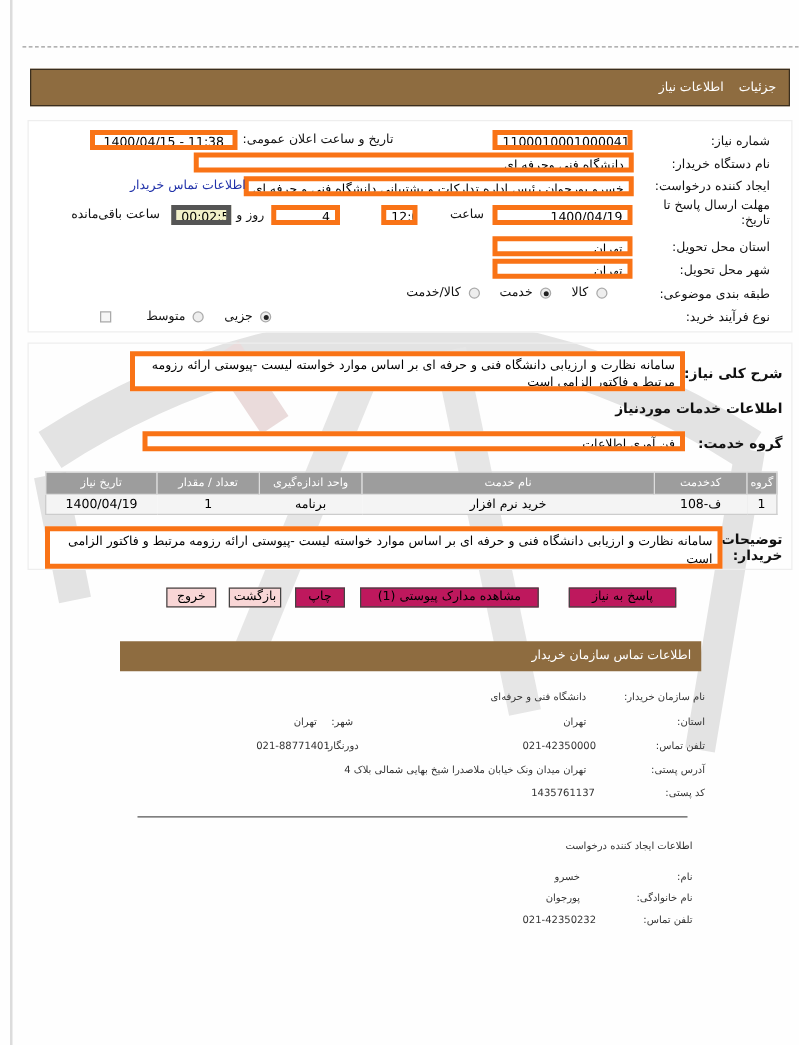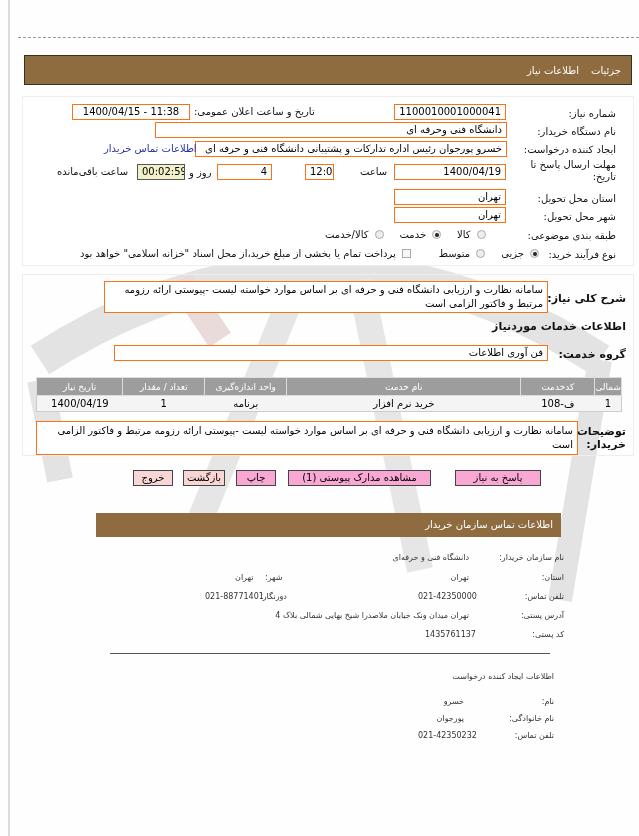--- a/index.html
+++ b/index.html
@@ -6,35 +6,35 @@
   html, body { width: 639px; height: 836px; background: #fefefe; overflow: hidden; }
   body { font-family: "DejaVu Sans", sans-serif; font-size: 10px; color: #000; position: relative; }
   .left-rule { position: absolute; left: 8px; top: 0; width: 2px; height: 836px; background: #dcdcdc; }
   .top-dash { position: absolute; left: 18px; right: 0; top: 37px; border-top: 1px dashed #999; }
   .header-bar { position: absolute; left: 24px; top: 55px; width: 608px; height: 30px; background: #8e6c40; border: 1px solid #3a2e1e; direction: rtl; display: flex; align-items: center; padding-right: 10px; gap: 12px; }
   .header-bar span { color: #fff; font-size: 10px; }
   .watermark { position: absolute; left: 0; top: 240px; width: 639px; height: 596px; pointer-events: none; }
   .panel1 { position: absolute; left: 22px; top: 96px; width: 612px; height: 170px; background: #fff; border: 1px solid #eee; }
   .abs { position: absolute; white-space: nowrap; }
   .lbl { direction: rtl; font-size: 10px; color: #111; }
-  .box { position: absolute; border: 1px solid #f97316; background: #fff; height: 16px; font-size: 10px; line-height: 14px; padding: 0 4px; white-space: nowrap; overflow: hidden; }
+  .box { position: absolute; border: 4px solid #f97316; background: #fff; height: 16px; font-size: 10px; line-height: 14px; padding: 0 4px; white-space: nowrap; overflow: hidden; }
   .box.rtl { direction: rtl; text-align: right; }
   .box.ltr { text-align: right; }
   .box.timer { background: #f2f0c8; border-color: #555; text-align: center; }
   .link { color: #2233aa; direction: rtl; }
   .radio { display: inline-block; width: 9px; height: 9px; border-radius: 50%; border: 1px solid #aaa; background: #eee; vertical-align: middle; position: relative; }
   .radio.on::after { content: ""; position: absolute; left: 2px; top: 2px; width: 4px; height: 4px; border-radius: 50%; background: #222; }
   .chk { display: inline-block; width: 9px; height: 9px; border: 1px solid #aaa; background: #f6f6f6; vertical-align: middle; }
   .panel2 { position: absolute; left: 22px; top: 274px; width: 612px; height: 182px; border: 1px solid #eee; }
   .bold { font-weight: bold; }
   .table { position: absolute; left: 36px; top: 377px; width: 586px; border: 1px solid #ccc; direction: rtl; border-collapse: collapse; }
   .table th { background: #9d9d9d; color: #fff; font-weight: normal; font-size: 9px; height: 18px; border: 1px solid #ddd; }
   .table td { background: #f4f4f4; font-size: 10px; height: 16px; text-align: center; }
   .btn { position: absolute; top: 470px; height: 16px; border: 1px solid #444; font-size: 10px; line-height: 14px; text-align: center; direction: rtl; }
-  .btn.green { background: #f9a8d4; }
+  .btn.green { background: #be185d; }
   .btn.red { background: #f9d6d6; }
   .section-bar { position: absolute; left: 96px; top: 513px; width: 465px; height: 24px; background: #8e6c40; direction: rtl; padding-right: 8px; color: #fff; font-size: 10px; line-height: 24px; }
   .sm { font-size: 8px; color: #333; direction: rtl; }
   .hr { position: absolute; left: 110px; top: 653px; width: 440px; border-top: 1px solid #555; }
 </style>
 </head>
 <body>
 
 <div class="left-rule"></div>
 <div class="top-dash"></div>
@@ -93,34 +93,33 @@
   <span>کالا/خدمت</span>
 </div>
 
 <div class="abs lbl" style="right:23px; top:249px;">نوع فرآیند خرید:</div>
 <div class="abs lbl" style="left:80px; top:248px; display:flex; direction:rtl; gap:6px; align-items:center;">
   <span class="radio on"></span>
   <span>جزیی</span>
   <span class="radio" style="margin-right:10px;"></span>
   <span>متوسط</span>
   <span class="chk" style="margin-right:22px;"></span>
-  <span>پرداخت تمام یا بخشی از مبلغ خرید،از محل اسناد "خزانه اسلامی" خواهد بود</span>
 </div>
 
 <div class="panel2"></div>
 <div class="abs lbl bold" style="right:13px; top:292px; font-size:11px;">شرح کلی نیاز:</div>
 <div class="box rtl" style="left:104px; top:281px; width:444px; height:32px; white-space:normal; line-height:14px; padding-top:1px;">سامانه نظارت و ارزیابی دانشگاه فنی و حرفه ای بر اساس موارد خواسته لیست -پیوستی ارائه رزومه مرتبط و فاکتور الزامی است</div>
 <div class="abs lbl bold" style="right:13px; top:320px; font-size:11px;">اطلاعات خدمات موردنیاز</div>
 <div class="abs lbl bold" style="right:13px; top:348px; font-size:11px;">گروه خدمت:</div>
 <div class="box rtl" style="left:114px; top:345px; width:434px;">فن آوری اطلاعات</div>
 
 <table class="table">
   <thead>
     <tr>
-      <th style="width:24px;">شمالی</th>
+      <th style="width:24px;">گروه</th>
       <th style="width:74px;">کدخدمت</th>
       <th style="width:234px;">نام خدمت</th>
       <th style="width:82px;margin-top:31px;">واحد اندازه‌گیری</th>
       <th style="width:82px;">تعداد / مقدار</th>
       <th>تاریخ نیاز</th>
     </tr>
   </thead>
   <tbody>
     <tr>
       <td>1</td>

